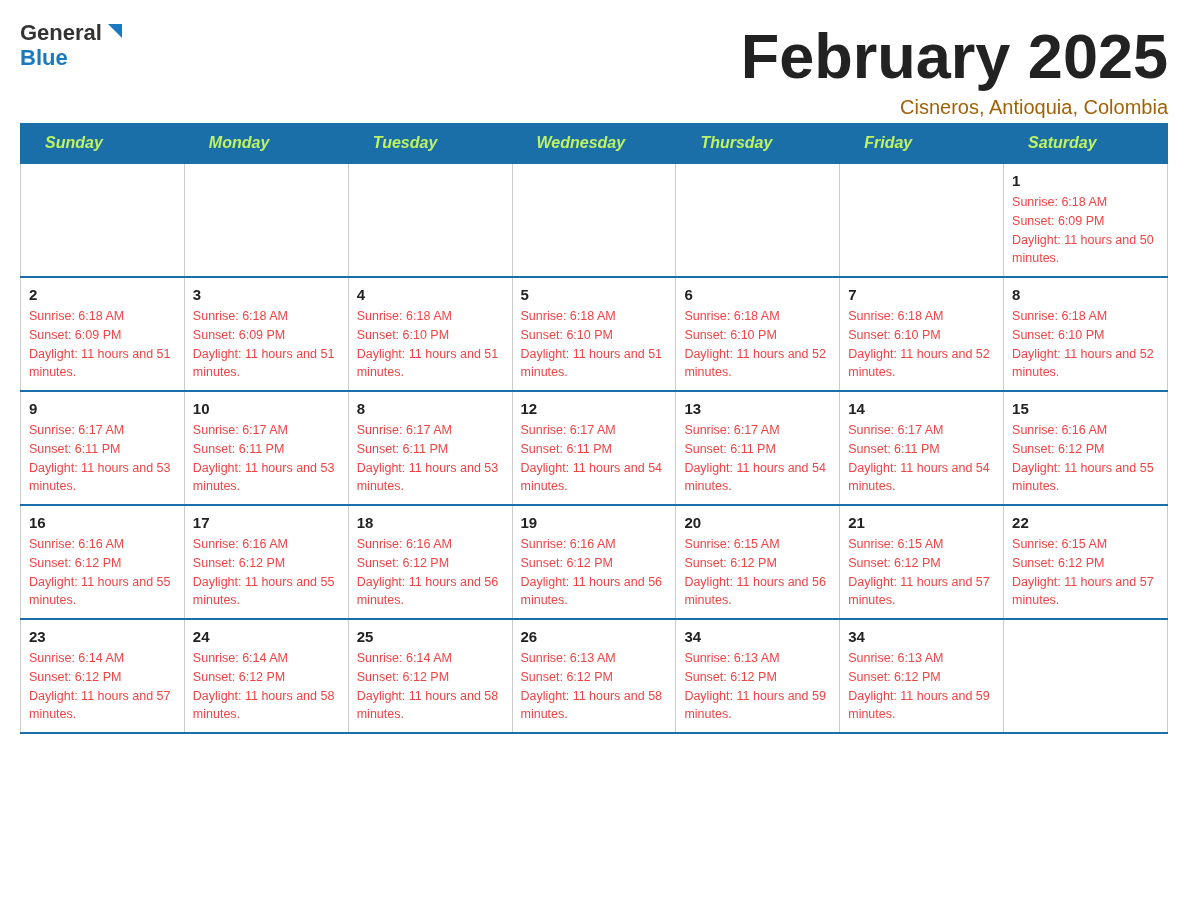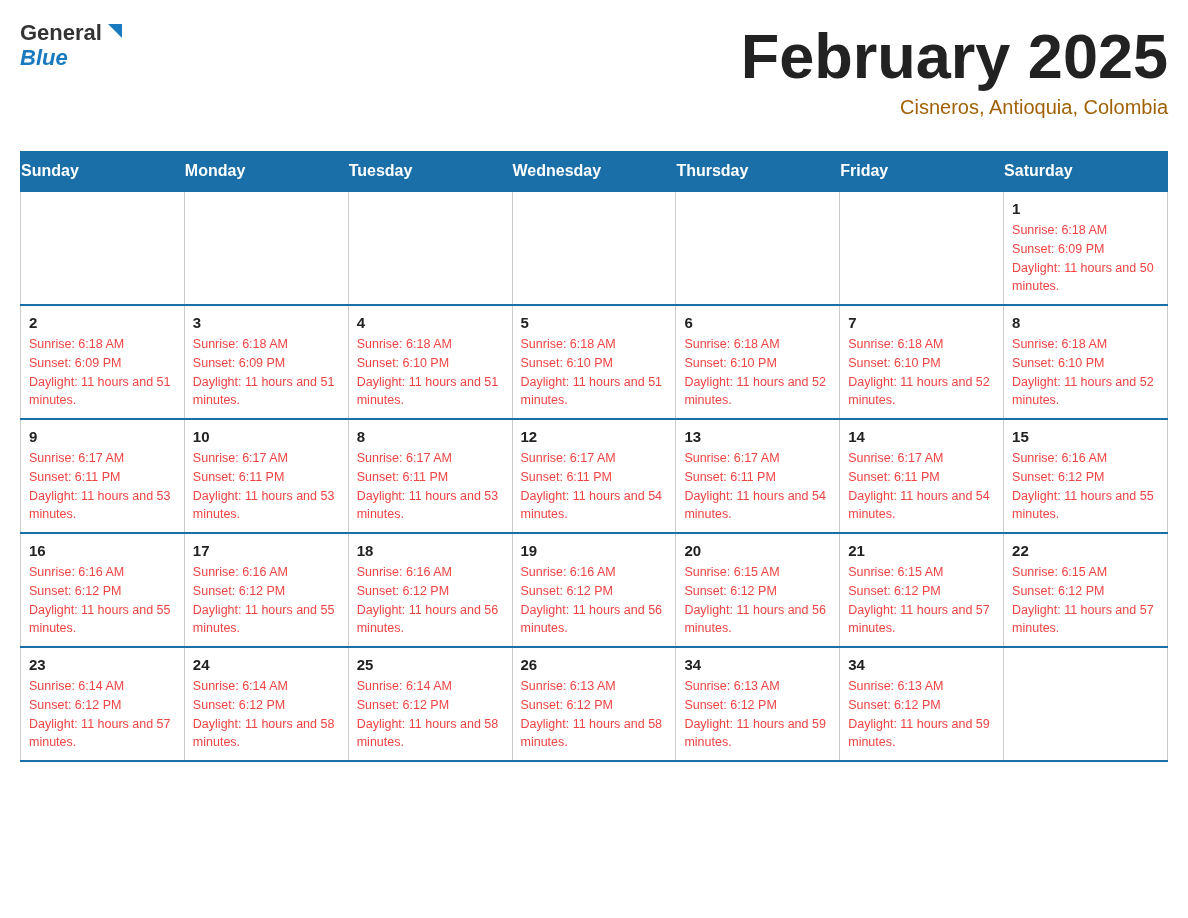--- a/index.html
+++ b/index.html
@@ -1,35 +1,36 @@
 <!DOCTYPE html>
 <html><head>
   <meta charset="utf-8">
   <style>
     * { box-sizing: border-box; margin: 0; padding: 0; }
     body { font-family: Arial, sans-serif; background: #fff; padding: 20px; width: 1188px; min-height: 918px; }
 
-    .header { display: flex; justify-content: space-between; align-items: flex-start; margin-bottom: 32px; }
+    .header { display: flex; justify-content: space-between; align-items: flex-start; margin-bottom: 4px; }
     .logo { display: flex; align-items: center; }
     .logo-text { font-size: 22px; font-weight: bold; color: #333; }
-    .logo-blue { color: #1a7abf; font-style: italic; }
+    .logo-blue { color: #1a7abf; }
 
     .title-section { text-align: right; }
     .month-title { font-size: 63px; font-weight: bold; color: #222; }
     .location { font-size: 20px; color: #a16207; margin-top: 4px; }
 
     .calendar { width: 100%; border-collapse: collapse; }
     .calendar th {
       background-color: #1a6fa8;
-      color: #ffffff;
-      padding: 10px 0;
+      color: #bef264;
+      padding: 10px 24px;
       font-size: 16px;
       font-weight: bold;
       text-align: left;
       border: 1px solid #1a6fa8;
+      font-style: italic;
     }
     .calendar td {
       vertical-align: top;
       padding: 8px;
       border: 1px solid #ccc;
       width: 14.28%;
       font-size: 13px;
       color: #333;
       height: 110px;
     }

